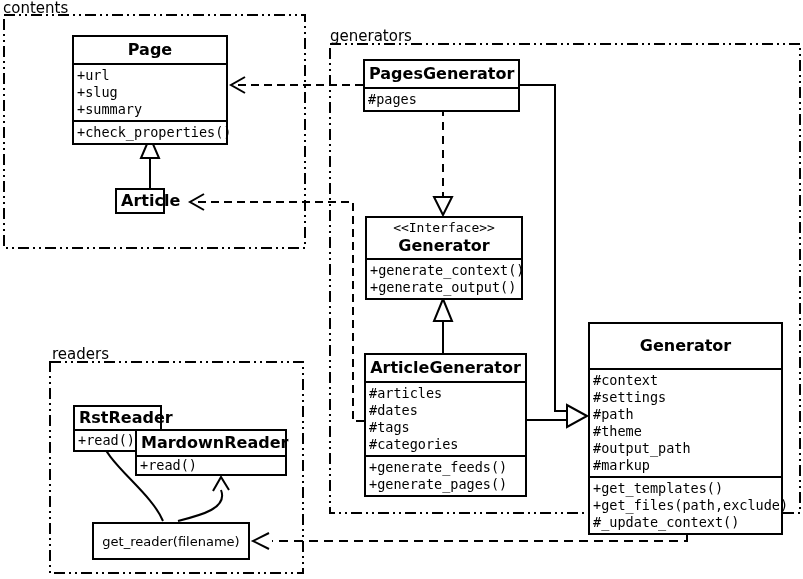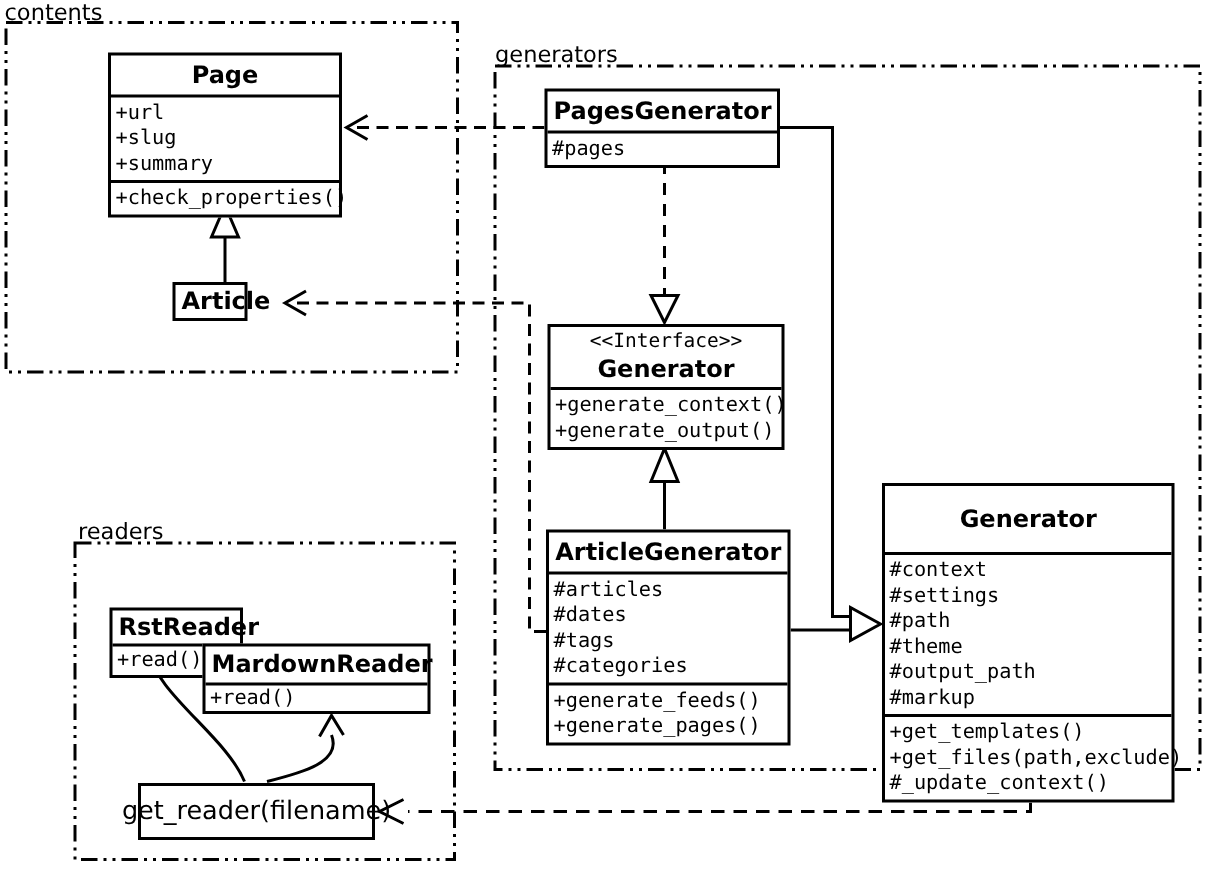--- a/index.html
+++ b/index.html
@@ -38,21 +38,21 @@
   }
   .uml-member{
     font-family:"DejaVu Sans Mono",monospace;
     font-size:13.5px;line-height:17px;
     white-space:pre;
   }
   .plain-box{
     position:absolute;z-index:2;
     background:#fff;border:2px solid #000;box-sizing:border-box;
     display:flex;align-items:center;justify-content:center;
-    font-size:17px;
+    font-size:13px;
   }
 </style>
 </head>
 <body>
 
 <div id="canvas">
 
   <svg id="wires" width="803" height="579" viewBox="0 0 803 579">
 
     <rect x="4" y="15" width="301" height="233" fill="none" stroke="#000" stroke-width="2" stroke-dasharray="11 4 2 4 2 4"></rect>

